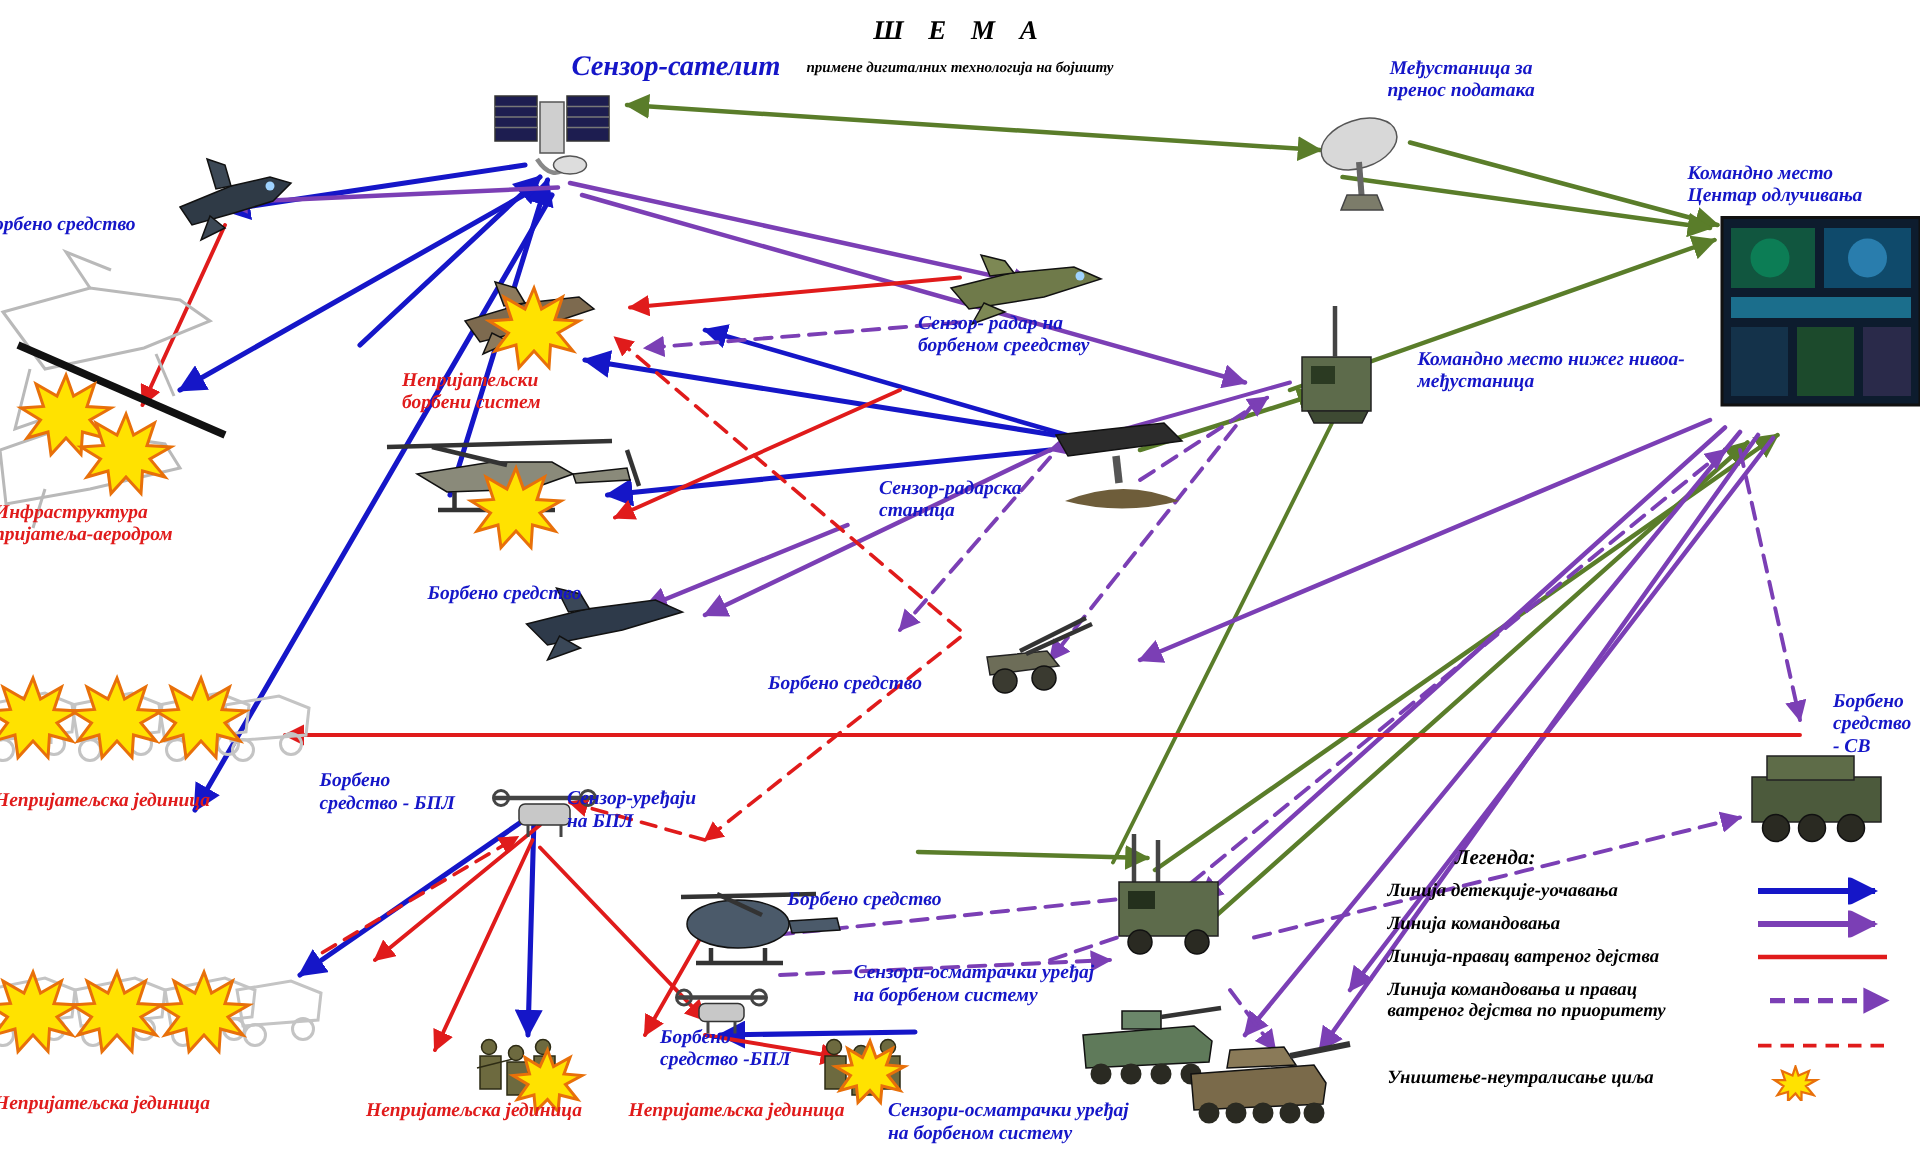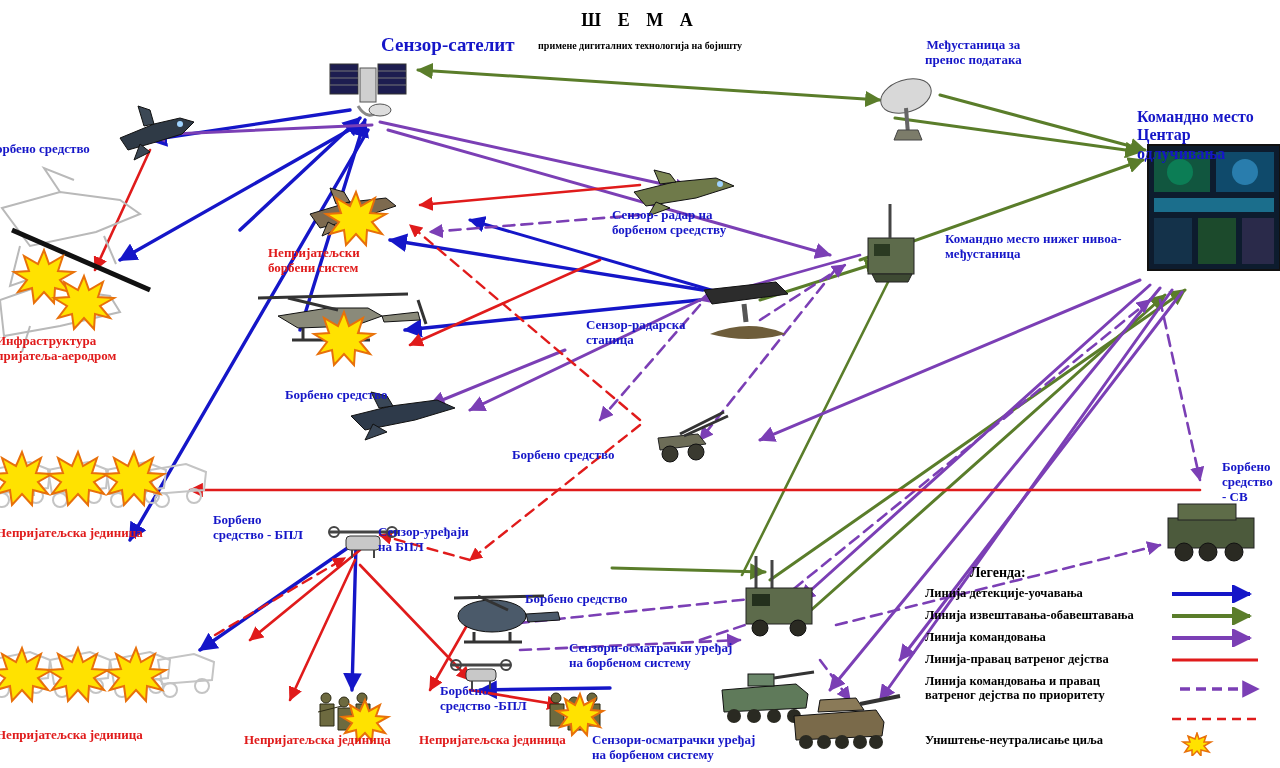--- a/index.html
+++ b/index.html
@@ -3,21 +3,21 @@
 <meta charset="utf-8">
 <style>
   html,body{margin:0;padding:0;}
   body{
     width:1280px;height:768px;
     background:#ffffff;
     font-family:"Liberation Serif", serif;
     overflow:hidden;
     position:relative;
   }
-  #stage{position:absolute;left:0;top:0;width:1280px;height:768px;}
+  #stage{position:absolute;left:0;top:0;width:1280px;height:768px;font-style:italic;}
   svg.layer{position:absolute;left:0;top:0;width:1280px;height:768px;}
   .lbl{position:absolute;font-family:"Liberation Serif",serif;font-weight:bold;line-height:1.15;}
   .lbl.blue{color:#1516c8;}
   .lbl.red{color:#e01b1b;}
   .title-main{position:absolute;left:640px;top:10px;transform:translateX(-50%);
      font-size:18px;font-weight:bold;letter-spacing:6px;color:#000;}
   .title-sub{position:absolute;left:640px;top:40px;transform:translateX(-50%);
      font-size:10px;font-weight:bold;color:#000;white-space:nowrap;}
   .legend-box{position:absolute;left:925px;top:565px;width:345px;height:195px;}
   .legend-title{font-size:14px;font-weight:bold;color:#000;margin-left:45px;}
@@ -397,21 +397,21 @@
         </g>
     </g>
   </svg>
 
   <div class="title-main">Ш Е М А</div>
   <div class="title-sub">примене дигиталних технологија на бојишту</div>
 
   <div id="labels-layer">
       <div class="lbl blue" style="left: 381px; top: 34px; font-size: 19px;">Сензор-сателит</div>
       <div class="lbl blue" style="left: 925px; top: 38px; font-size: 13px; text-align: center;">Међустаница за<br>пренос података</div>
-      <div class="lbl blue" style="left: 1125px; top: 108px; font-size: 16px; margin-left: 12px;">Командно место<br>Центар одлучивања</div>
+      <div class="lbl blue" style="left: 1125px; top: 108px; font-size: 13px;">Командно место<br>Центар одлучивања</div>
       <div class="lbl blue" style="left: -4px; top: 142px; font-size: 13px;">орбено средство</div>
       <div class="lbl red" style="left: -4px; top: 334px; font-size: 13px;">Инфраструктура<br>пријатеља-аеродром</div>
       <div class="lbl red" style="left: 268px; top: 246px; font-size: 13px;">Непријатељски<br>борбени систем</div>
       <div class="lbl blue" style="left: 586px; top: 208px; font-size: 13px; margin-left: 26px;">Сензор- радар на<br>борбеном среедству</div>
       <div class="lbl blue" style="left: 945px; top: 232px; font-size: 13px;">Командно место нижег нивоа-<br>међустаница</div>
       <div class="lbl blue" style="left: 586px; top: 318px; font-size: 13px;">Сензор-радарска<br>станица</div>
       <div class="lbl blue" style="left: 285px; top: 388px; font-size: 13px;">Борбено средство</div>
       <div class="lbl blue" style="left: 512px; top: 448px; font-size: 13px;">Борбено средство</div>
       <div class="lbl blue" style="left: 1222px; top: 460px; font-size: 13px;">Борбено<br>средство - СВ</div>
       <div class="lbl red" style="left: -4px; top: 526px; font-size: 13px;">Непријатељска јединица</div>
@@ -434,31 +434,20 @@
           <div class="legend-sample"><svg width="92" height="18">
               <defs>
                 <marker id="lm0" viewBox="0 0 10 10" refX="9" refY="5" markerWidth="5" markerHeight="5" orient="auto">
                   <path d="M0,0 L10,5 L0,10 z" fill="#1516c8"></path>
                 </marker>
               </defs>
               <line x1="2" y1="9" x2="80" y2="9" stroke="#1516c8" stroke-width="4" marker-end="url(#lm0)"></line>
             </svg></div>
         </div>
         <div class="legend-row">
-          <div class="legend-text">Линија извештавања-обавештавања</div>
-          <div class="legend-sample"><svg width="92" height="18">
-              <defs>
-                <marker id="lm1" viewBox="0 0 10 10" refX="9" refY="5" markerWidth="5" markerHeight="5" orient="auto">
-                  <path d="M0,0 L10,5 L0,10 z" fill="#5a7d2a"></path>
-                </marker>
-              </defs>
-              <line x1="2" y1="9" x2="80" y2="9" stroke="#5a7d2a" stroke-width="4" marker-end="url(#lm1)"></line>
-            </svg></div>
-        </div>
-        <div class="legend-row">
           <div class="legend-text">Линија командовања</div>
           <div class="legend-sample"><svg width="92" height="18">
               <defs>
                 <marker id="lm2" viewBox="0 0 10 10" refX="9" refY="5" markerWidth="5" markerHeight="5" orient="auto">
                   <path d="M0,0 L10,5 L0,10 z" fill="#7b3fb5"></path>
                 </marker>
               </defs>
               <line x1="2" y1="9" x2="80" y2="9" stroke="#7b3fb5" stroke-width="4" marker-end="url(#lm2)"></line>
             </svg></div>
         </div>

